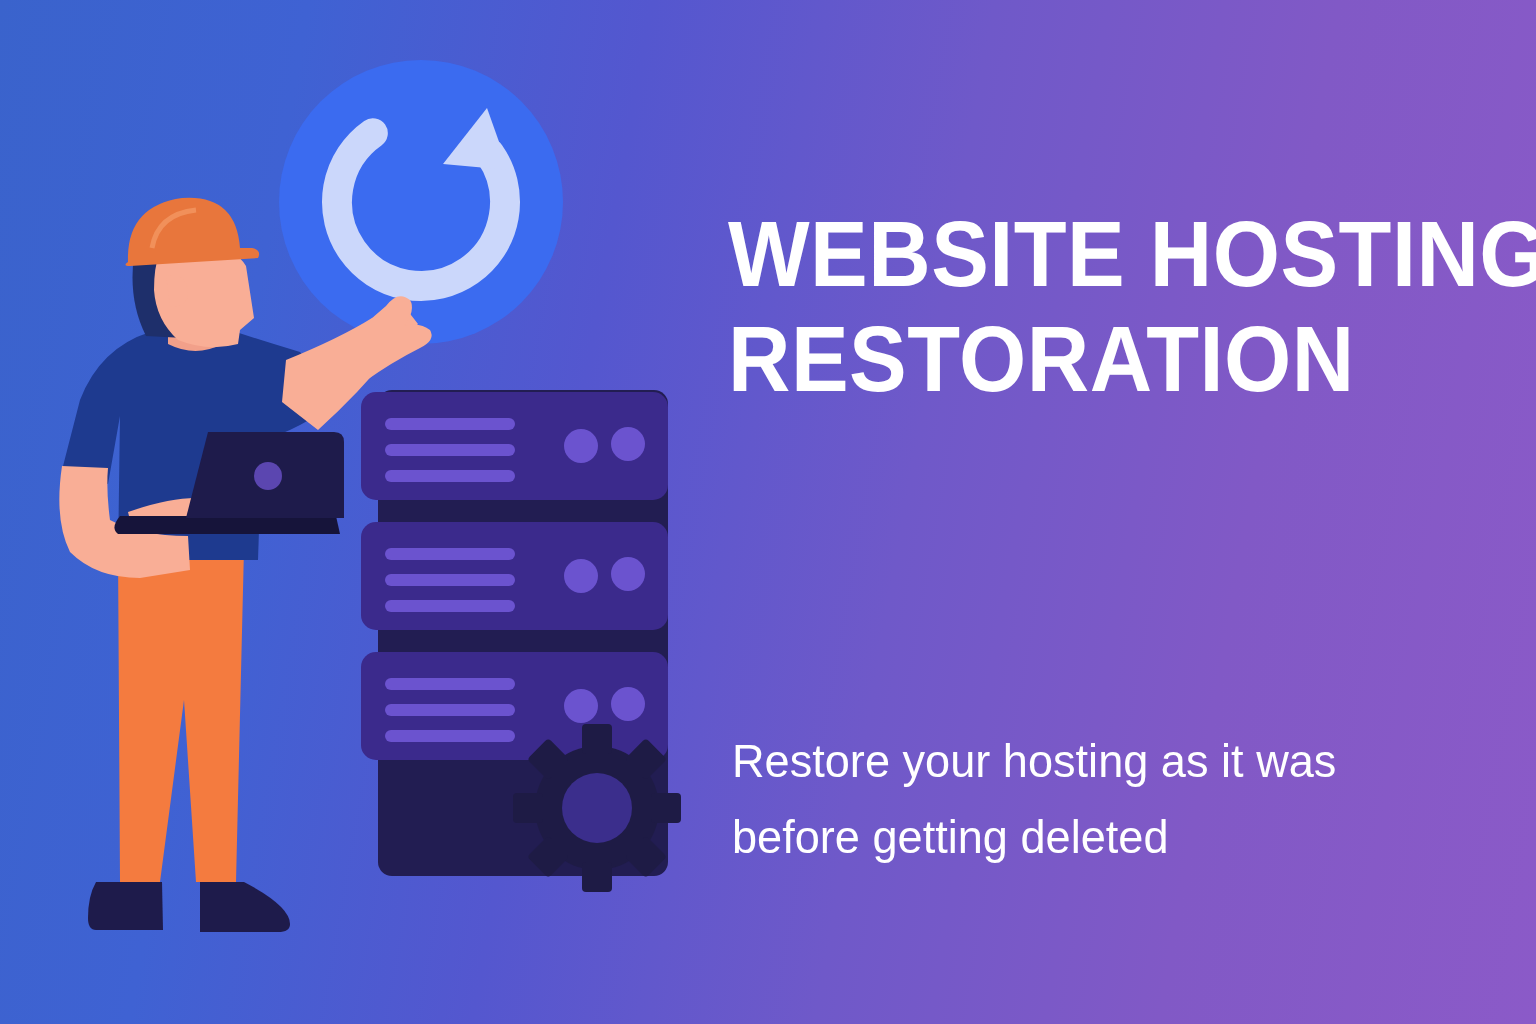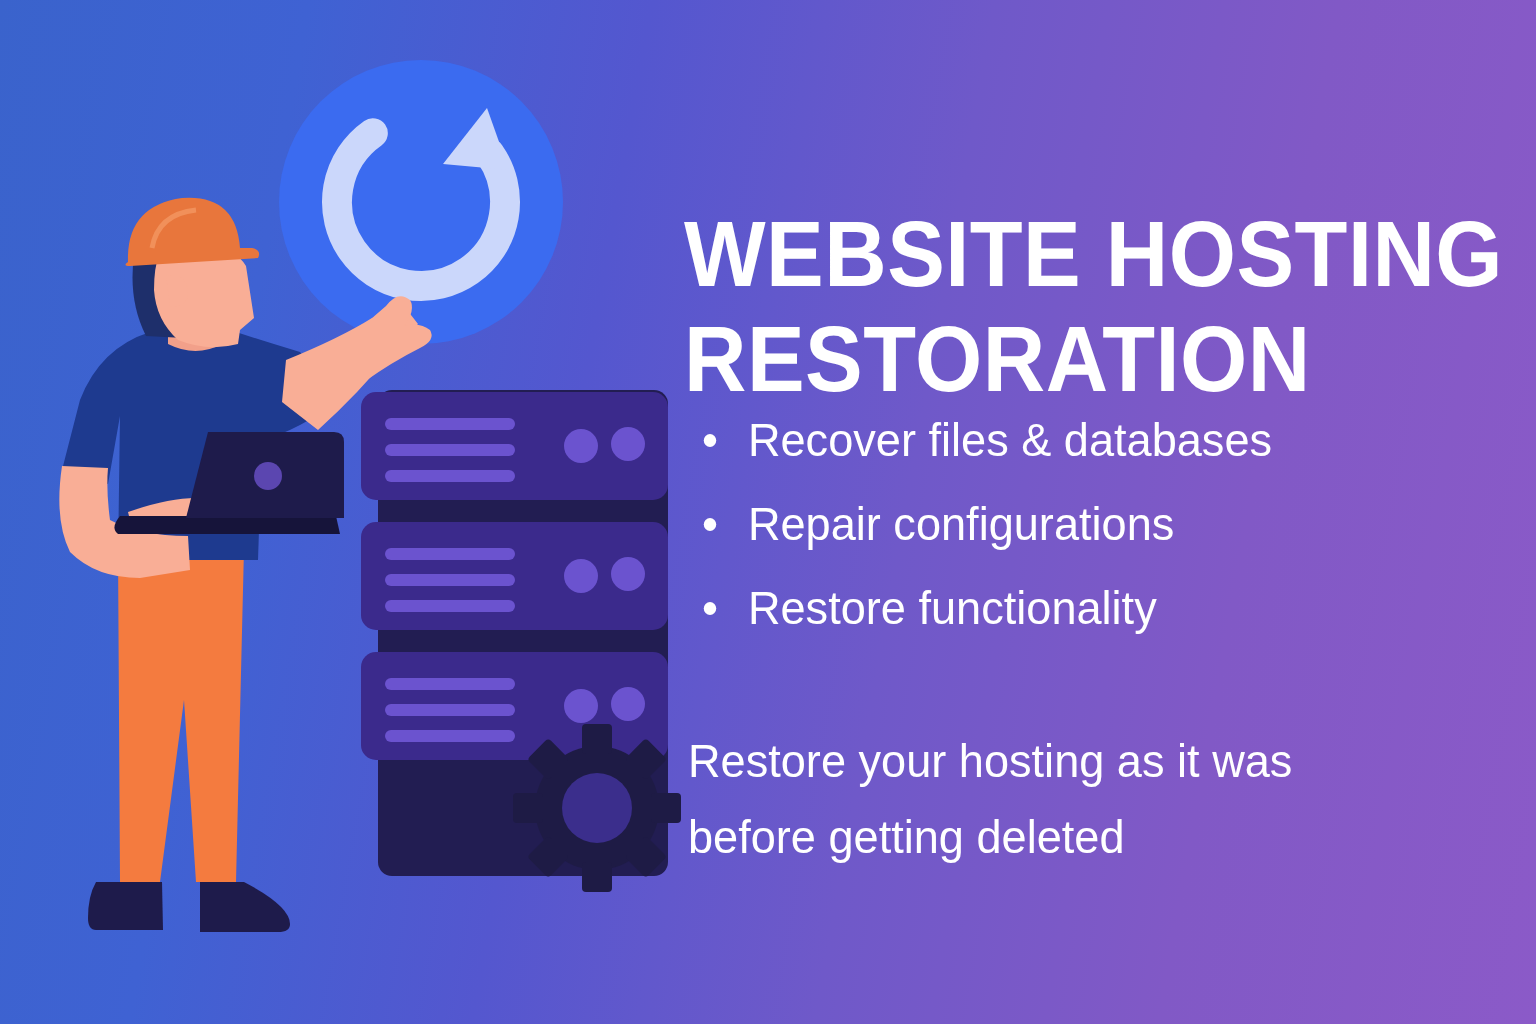--- a/index.html
+++ b/index.html
@@ -25,21 +25,21 @@
   #illustration {
     position: absolute;
     left: 0;
     top: 0;
     width: 720px;
     height: 1024px;
   }
   
   #text-col {
     position: absolute;
-    left: 684px;
+    left: 728px;
     top: 0;
     width: 780px;
     height: 1024px;
   }
   #title {
     position: absolute;
     left: 0;
     top: 140px;
     width: 780px;
     color: #ffffff;
@@ -203,33 +203,19 @@
     </g>
   </svg>
 
   <div id="text-col">
 
     <h1 id="title">
       <span class="line">WEBSITE HOSTING</span>
       <span class="line">RESTORATION</span>
     </h1>
 
-    <ul id="bullets">
-      <li>
-        <span class="dot"></span>
-        <span>Recover files &amp; databases</span>
-      </li>
-      <li>
-        <span class="dot"></span>
-        <span>Repair configurations</span>
-      </li>
-      <li>
-        <span class="dot"></span>
-        <span>Restore functionality</span>
-      </li>
-    </ul>
 
     <p id="tagline">
       <span class="line">Restore your hosting as it was</span>
       <span class="line">before getting deleted</span>
     </p>
   </div>
 </div>
 
 </body></html>

